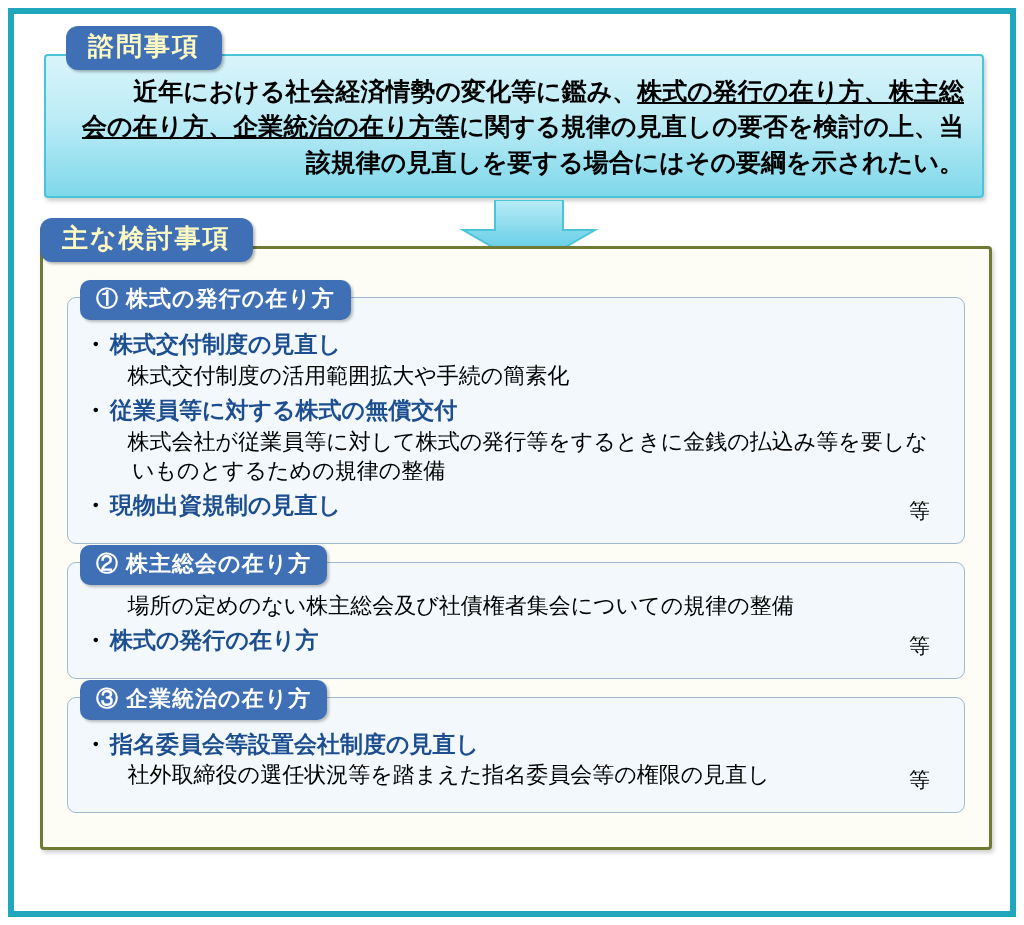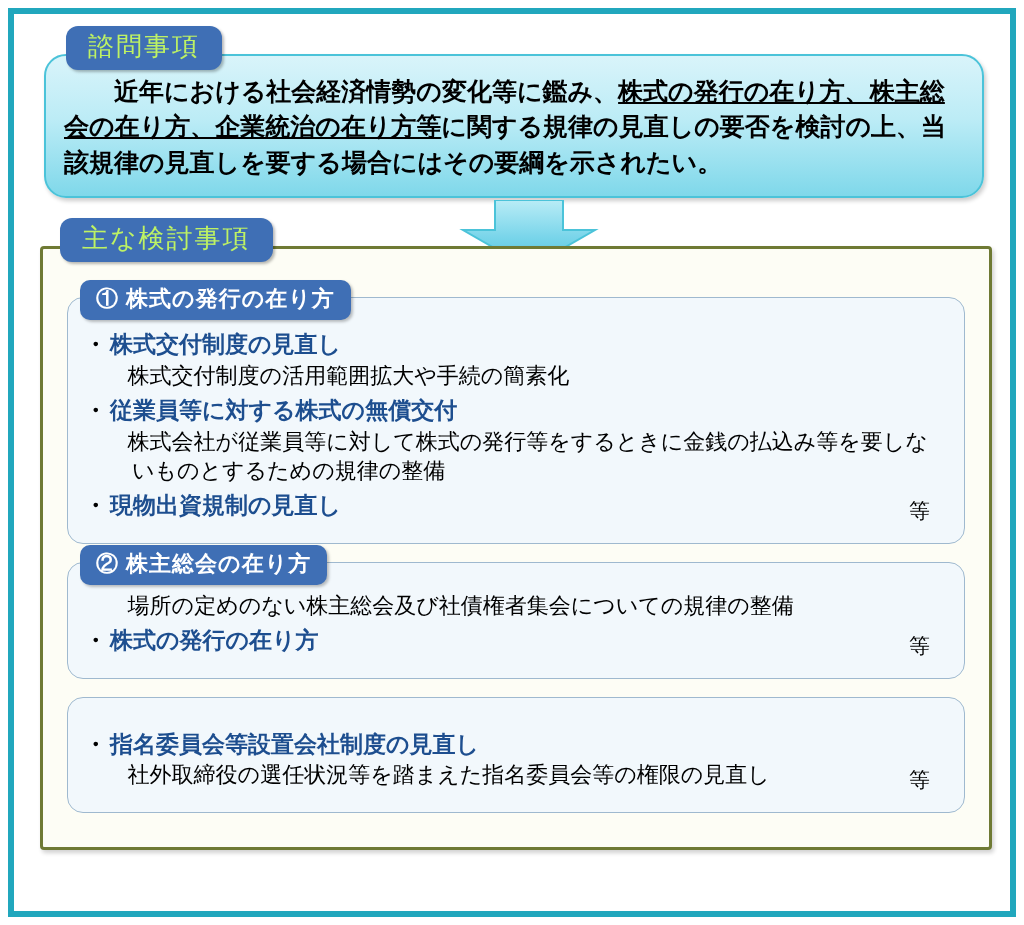--- a/index.html
+++ b/index.html
@@ -28,23 +28,23 @@
   .page-inner {
     position: absolute;
     left: 0; top: 0; right: 0; bottom: 0;
     background: #ffffff;
   }
 
   
   .tab {
     display: inline-block;
     background: #3f6fb5;
-    color: #bef264;
+    color: #fef9c3;
     font-size: 26px;
-    font-weight: normal;
+    font-weight: bold;
     letter-spacing: 2px;
     padding: 6px 22px 8px 22px;
     border-radius: 12px 12px 12px 12px;
     box-shadow: 2px 2px 3px rgba(0,0,0,0.28);
     line-height: 1.15;
   }
 
   
   .shimon-wrap {
     position: absolute;
@@ -55,23 +55,24 @@
   .shimon-tab {
     position: relative;
     z-index: 3;
     margin-left: 22px;
   }
   .shimon-box {
     position: relative;
     margin-top: -16px;
     background: linear-gradient(to bottom, #d9f4fa 0%, #bcecf6 45%, #7fd8ea 100%);
     border: 2px solid #4bc3d9;
-    border-radius: 22px;
+    border-radius: 4px;
     padding: 18px 18px 16px 18px;
     box-shadow: 2px 3px 4px rgba(0,0,0,0.2);
+    text-align: right;
   }
   .shimon-text {
     font-size: 25px;
     line-height: 1.42;
     color: #000000;
     font-weight: bold;
     text-indent: 1em;
   }
   .shimon-text .u { text-decoration: underline; }
 
@@ -87,38 +88,37 @@
   
   .main-wrap {
     position: absolute;
     left: 26px;
     top: 204px;
     width: 952px;
   }
   .main-tab {
     position: relative;
     z-index: 3;
-    margin-left: 20px;
   }
   .main-box {
     position: relative;
     margin-top: -16px;
     border: 3px solid #6f7a34;
     background: #fdfdf5;
     border-radius: 4px;
     padding: 26px 14px 18px 14px;
     box-shadow: 2px 3px 4px rgba(0,0,0,0.18);
   }
 
   
   .section {
     position: relative;
     border: 1px solid #9fb9cf;
     background: #f2f8fc;
-    border-radius: 16px;
+    border-radius: 9px;
     padding: 26px 16px 12px 16px;
     margin: 18px 10px 16px 10px;
   }
   .section:first-child { margin-top: 22px; }
   .section-tab {
     position: absolute;
     left: 12px;
     top: -18px;
     background: #3f6fb5;
     color: #ffffff;
@@ -223,20 +223,21 @@
           </div>
           <div class="bullet-block">
             <div class="bullet-head">株式の発行の在り方</div>
           </div>
           <div class="footer-row">
             <span class="tou" style="top:-28px;">等</span>
           </div>
         </div>
 
         <div class="section">
+          <div class="section-tab">③ 企業統治の在り方</div>
           <div class="bullet-block">
             <div class="bullet-head">指名委員会等設置会社制度の見直し</div>
             <div class="bullet-desc">社外取締役の選任状況等を踏まえた指名委員会等の権限の見直し</div>
           </div>
           <div class="footer-row">
             <span class="tou" style="top:-28px;">等</span>
           </div>
         </div>
 
       </div>

